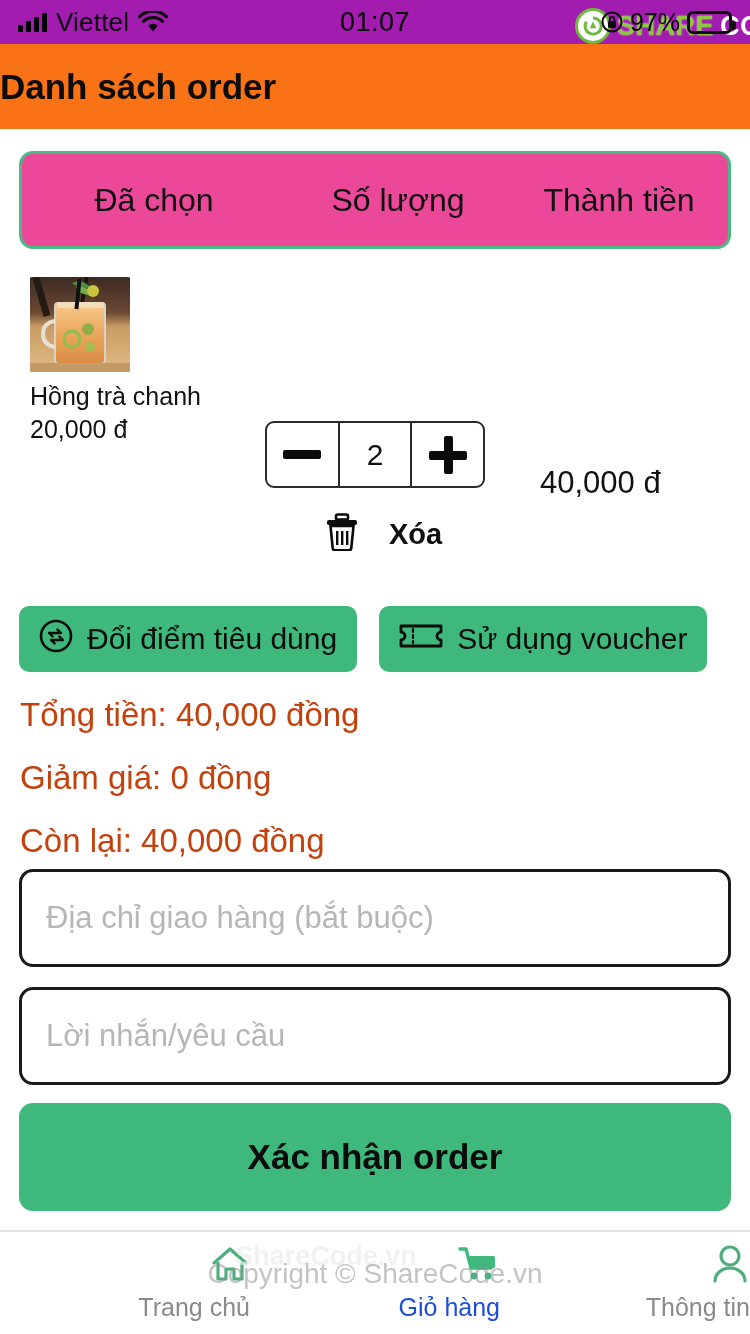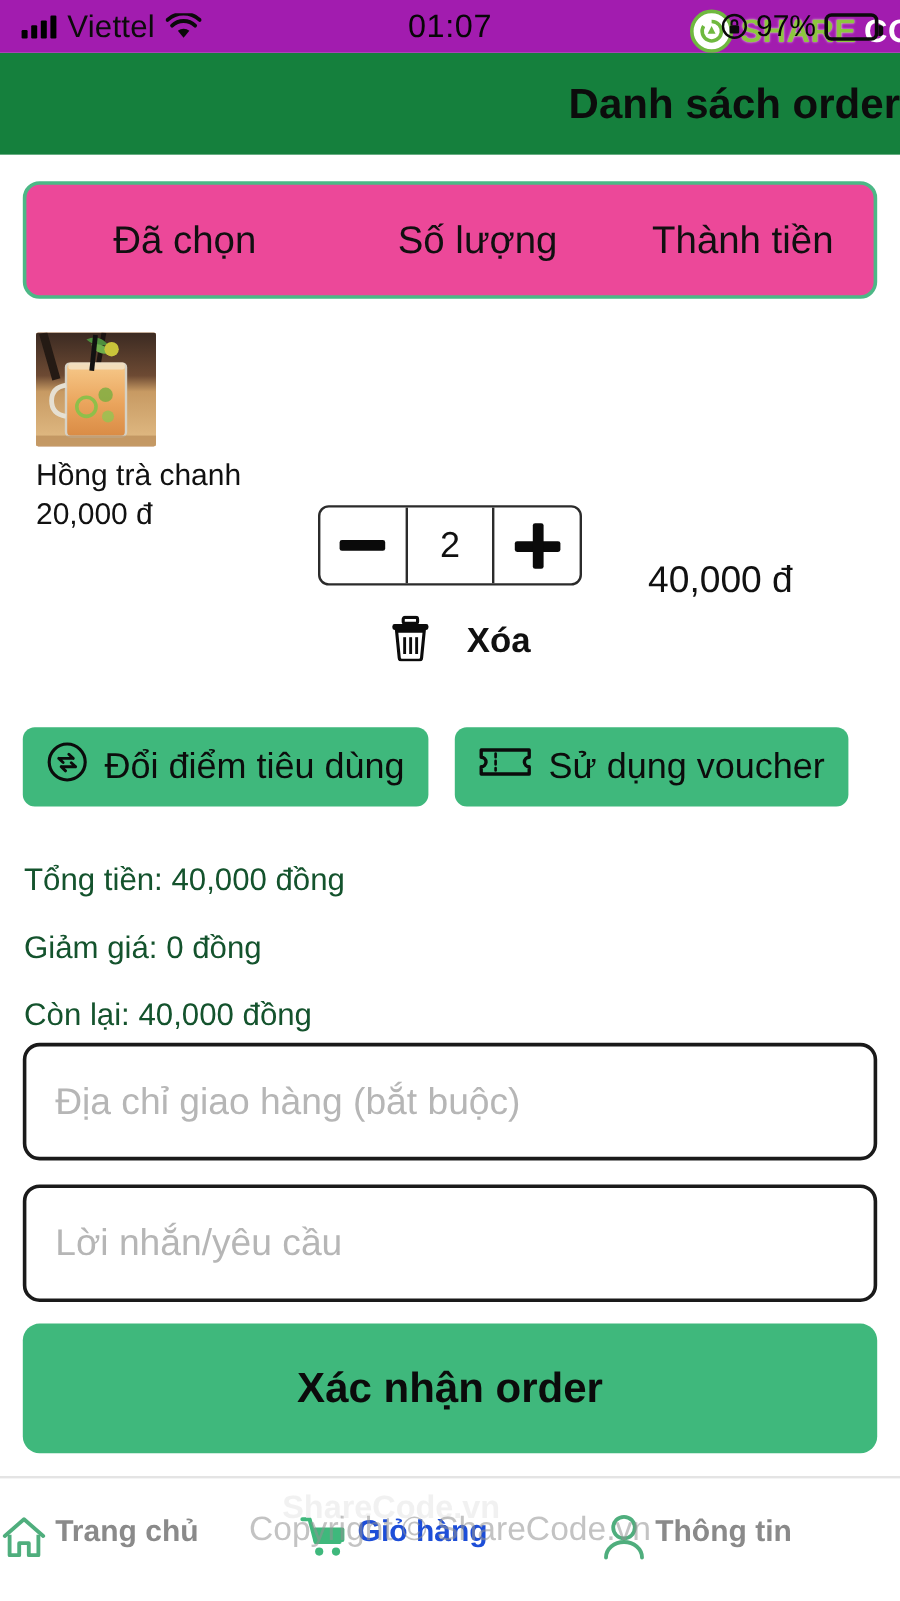--- a/index.html
+++ b/index.html
@@ -41,22 +41,22 @@
     position:relative; padding:2px;
   }
   .batt::after {
     content:""; position:absolute; right:-7px; top:7px; width:4px; height:9px;
     background:#0a0a0a; border-radius:0 2px 2px 0;
   }
   .batt-fill { height:100%; background:#f7d64a; border-radius:2px; }
 
   
   .appbar {
-    background:#15803d; flex:0 0 auto; height:85px;
-    display:flex; align-items:center; justify-content:flex-end;
+    background:#f97316; flex:0 0 auto; height:85px;
+    display:flex; align-items:center; justify-content:flex-start;
   }
   .appbar-title { font-size:35px; font-weight:bold; color:#0c0c0c; }
 
   
   .content { flex:1 1 auto; position:relative; background:#fff; }
 
   .tabs {
     position:absolute; left:19px; top:22px; width:712px; height:98px;
     border:3px solid #4cb886; border-radius:14px; background:#ec4899;
     display:flex; align-items:center;
@@ -106,21 +106,21 @@
   
   .actions { position:absolute; left:19px; top:477px; display:flex; gap:22px; }
   .gbtn {
     background:#3fb87c; border-radius:10px; height:66px;
     display:flex; align-items:center; gap:14px; padding:0 20px;
     font-size:30px; color:#0c0c0c; white-space:nowrap;
   }
 
   
   .summary { position:absolute; left:20px; top:567px; }
-  .sum-line { font-size:26px; color:#14532d; margin-bottom:25px; white-space:nowrap;margin-top:22px; }
+  .sum-line { font-size:33px; color:#c2410c; margin-bottom:25px; white-space:nowrap; }
 
   
   .field {
     position:absolute; left:19px; width:712px;
     border:3px solid #1a1a1a; border-radius:14px; background:#fff;
     display:flex; align-items:center; padding:0 24px;
   }
   .field.addr { top:740px; height:98px; }
   .field.note { top:858px; height:98px; }
   .field .ph { font-size:31px; color:#b6b6b6; }
@@ -130,21 +130,21 @@
     background:#3fb87c; border-radius:14px;
     display:flex; align-items:center; justify-content:center;
     font-size:35px; font-weight:bold; color:#0b0b0b;
   }
 
   
   .bottomnav {
     flex:0 0 auto; height:104px; background:#fff;
     border-top:2px solid #e4e4e4; display:flex; align-items:center;
   }
-  .navitem { flex:1; display:flex; flex-direction:row; align-items:flex-start; gap:6px;font-weight:bold; }
+  .navitem { flex:1; display:flex; flex-direction:column; align-items:flex-end; gap:6px; }
   .navlabel { font-size:25px; color:#8a8a8a; }
   .navitem.active .navlabel { color:#1d4ed8; }
 
   
   .wm { position:absolute; pointer-events:none; }
   .wm-top { top:8px; left:575px; display:flex; align-items:center; gap:6px; }
   .wm-badge {
     width:36px; height:36px; border-radius:50%; background:#fff;
     border:3px solid #6fb93f; display:flex; align-items:center; justify-content:center;
   }

